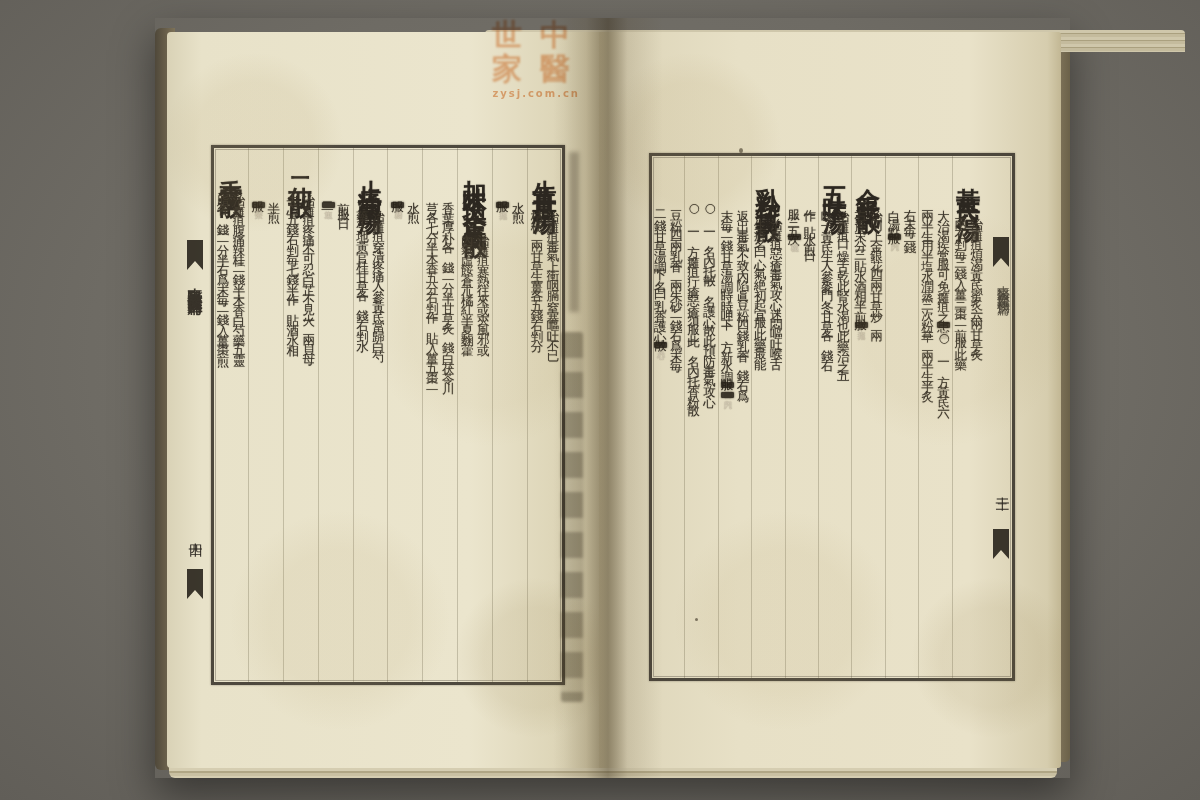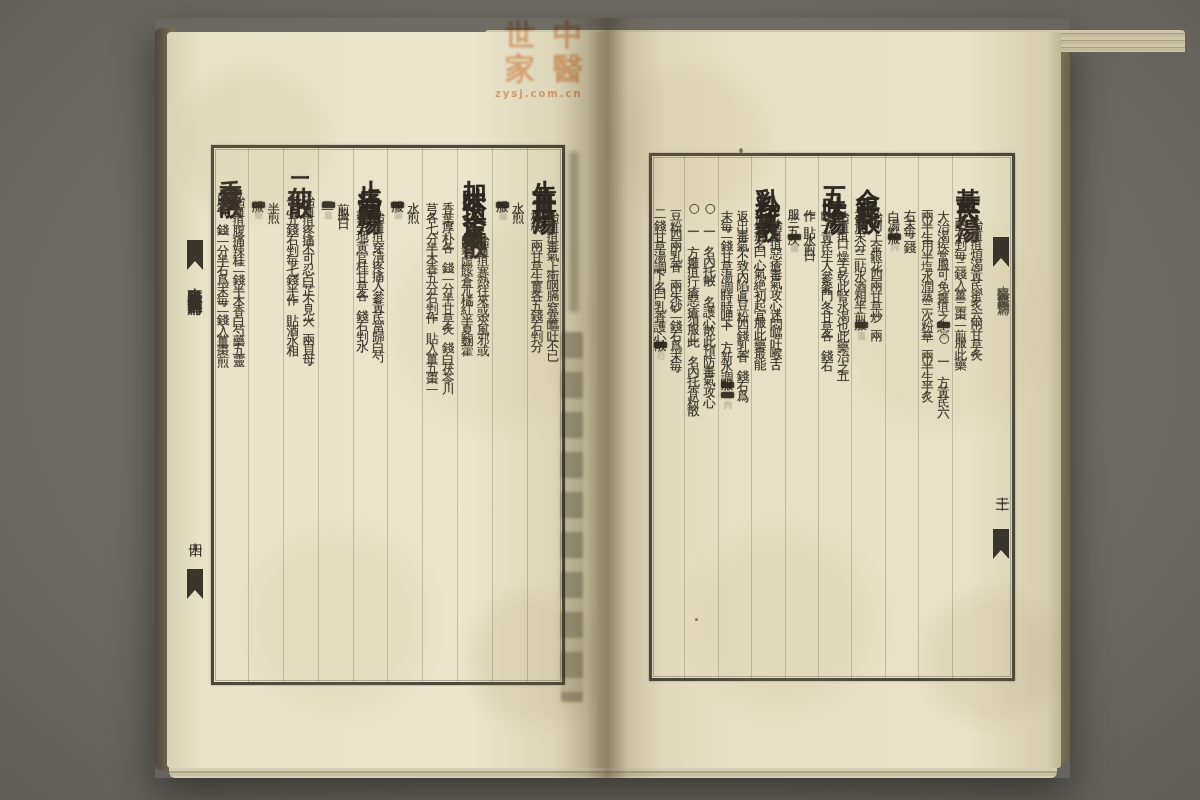--- a/index.html
+++ b/index.html
@@ -82,21 +82,21 @@
         filter:blur(.5px);letter-spacing:2px;}
 
   
   .bleed{position:absolute;right:16px;top:300px;width:22px;height:370px;pointer-events:none;
         background:repeating-linear-gradient(180deg,rgba(45,38,24,.38) 0 26px,rgba(45,38,24,.12) 26px 40px);
         filter:blur(1.6px);border-radius:3px;}
   .bleed2{position:absolute;right:20px;top:120px;width:10px;height:160px;pointer-events:none;
         background:rgba(45,38,24,.30);filter:blur(2px);}
 
   
-  .wm{position:absolute;left:495px;top:18px;width:116px;z-index:9;text-align:left;
+  .wm{position:absolute;left:464px;top:18px;width:116px;z-index:9;text-align:right;
         mix-blend-mode:multiply;pointer-events:none;}
   .wm-seal{display:grid;grid-template-columns:1fr 1fr;width:96px;margin:0 auto;
         font-size:30px;line-height:34px;font-weight:700;color:rgba(222,116,40,.50);
         filter:blur(1.2px);}
   .wm-url{margin-top:2px;font-family:"DejaVu Sans","Liberation Sans",sans-serif;
         font-size:10px;font-weight:700;letter-spacing:2px;color:rgba(222,116,40,.55);
         filter:blur(.6px);}
 
   .speck{position:absolute;background:rgba(50,42,28,.6);border-radius:50%;filter:blur(.4px);}
 </style>

